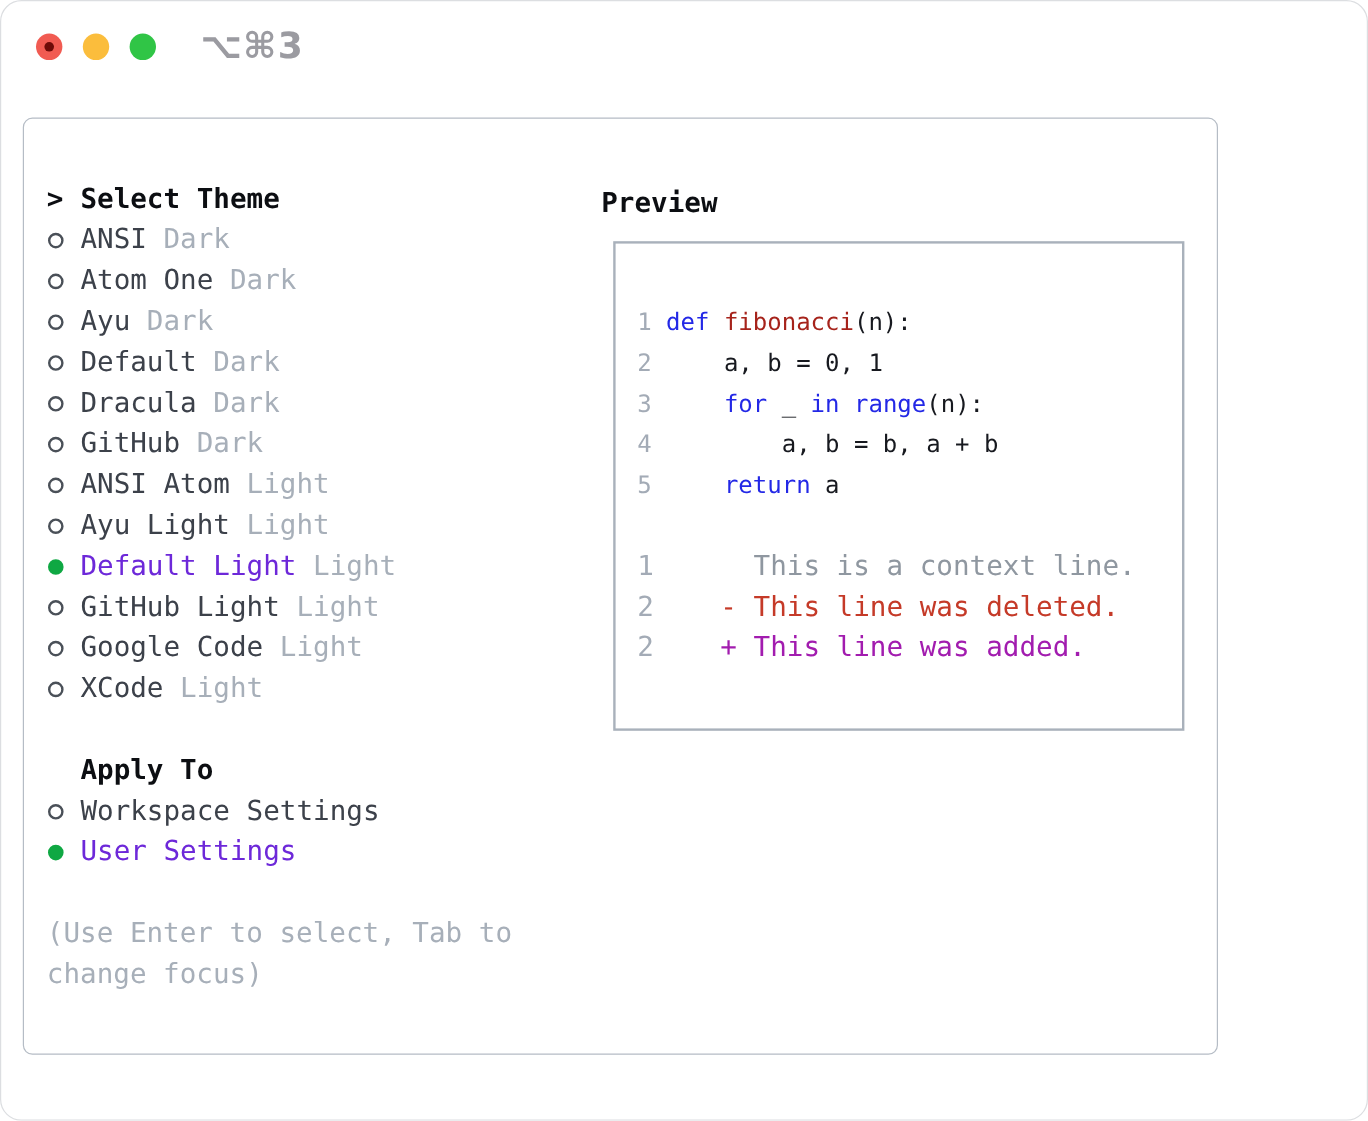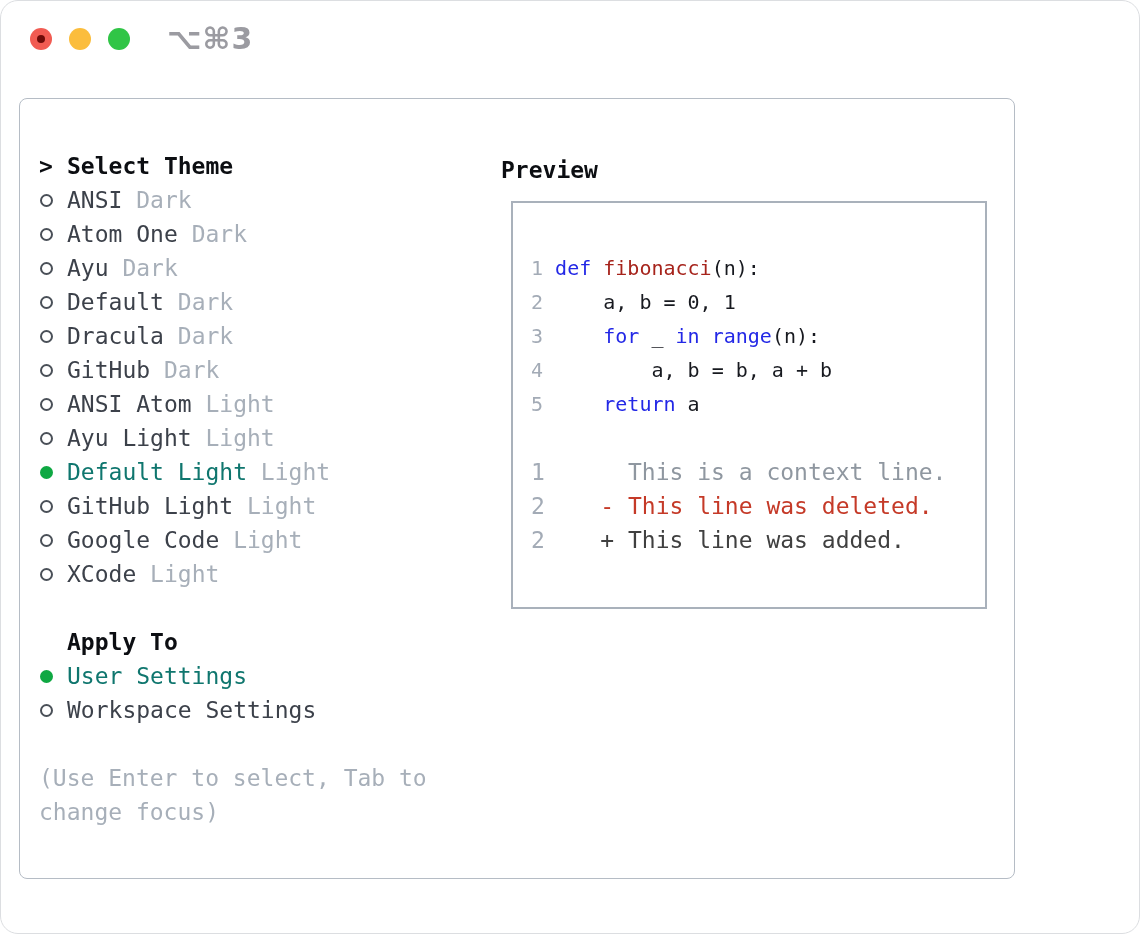--- a/index.html
+++ b/index.html
@@ -26,40 +26,40 @@
   }
   
   .leftcol{position:absolute;left:38px;top:148px;width:440px;font-size:23px;color:#3c414a;}
   .trow{display:flex;align-items:center;height:34px;white-space:pre;cursor:default;}
   .pfx{width:28px;flex:0 0 28px;display:flex;align-items:center;}
   .caret{font-weight:bold;color:#0c0e12;}
   .bullet{width:13px;height:13px;border-radius:50%;border:2px solid #4a5058;box-sizing:border-box;margin-left:1px;}
   .bullet.sel{background:#0fa843;border-color:#0fa843;}
   .heading{font-weight:bold;color:#0c0e12;}
   .tvariant{margin-left:1ch;color:#a7afb9;}
-  .trow.selected .tname{color:#0f766e;text-align:right;}
+  .trow.selected .tname{color:#6d28d9;text-align:right;}
   .spacer34{height:34px;}
   .hintline{height:34px;line-height:34px;color:#a7afb9;white-space:pre;}
   
   .preview-title{position:absolute;left:500px;top:152px;height:34px;line-height:34px;
     font-size:23px;font-weight:bold;color:#0c0e12;}
   .preview-box{
     position:absolute;left:510px;top:200px;width:476px;height:408px;box-sizing:border-box;
     border:2px solid #a9b1bb;background:#ffffff;padding:48px 0 0 18px;overflow:hidden;
   }
   .cline{height:34px;line-height:34px;font-size:20px;white-space:pre;color:#17191f;}
   .cline .ln{color:#a3abb6;}
   .tok.kw{color:#2328e6;}
   .tok.fn{color:#a6231b;}
   .tok.pl{color:#17191f;}
   .dline{height:34px;line-height:34px;font-size:23px;white-space:pre;}
   .dline .ln{color:#a3abb6;}
   .dline.context .body{color:#8f97a0;}
   .dline.deleted .body{color:#c53a28;}
-  .dline.added   .body{color:#404040;margin-top:48px;}
+  .dline.added   .body{color:#a21caf;margin-top:48px;}
 </style>
 </head>
 <body>
 
 <div class="window">
   <div class="titlebar">
     <div class="light red"></div>
     <div class="light yellow"></div>
     <div class="light green"></div>
     <div class="hotkey">⌥⌘3</div>
@@ -85,22 +85,22 @@
         <div class="trow"><span class="pfx"><span class="bullet"></span></span><span class="tname">GitHub Light</span><span class="tvariant">Light</span></div>
         <div class="trow"><span class="pfx"><span class="bullet"></span></span><span class="tname">Google Code</span><span class="tvariant">Light</span></div>
         <div class="trow"><span class="pfx"><span class="bullet"></span></span><span class="tname">XCode</span><span class="tvariant">Light</span></div>
       </div>
     <div class="spacer34"></div>
     <div class="trow">
       <span class="pfx"></span>
       <span class="heading">Apply To</span>
     </div>
     <div id="applyopts">
+        <div class="trow"><span class="pfx"><span class="bullet"></span></span><span class="tname">Workspace Settings</span></div>
         <div class="trow selected"><span class="pfx"><span class="bullet sel"></span></span><span class="tname">User Settings</span></div>
-        <div class="trow"><span class="pfx"><span class="bullet"></span></span><span class="tname">Workspace Settings</span></div>
       </div>
     <div class="spacer34"></div>
     <div class="hintline">(Use Enter to select, Tab to</div>
     <div class="hintline">change focus)</div>
   </div>
 
   <div class="preview-title">Preview</div>
   <div class="preview-box">
     <div id="codelines">
         <div class="cline"><span class="ln">1</span><span class="tok pl"> </span><span class="tok kw">def</span><span class="tok pl"> </span><span class="tok fn">fibonacci</span><span class="tok pl">(n):</span></div>

